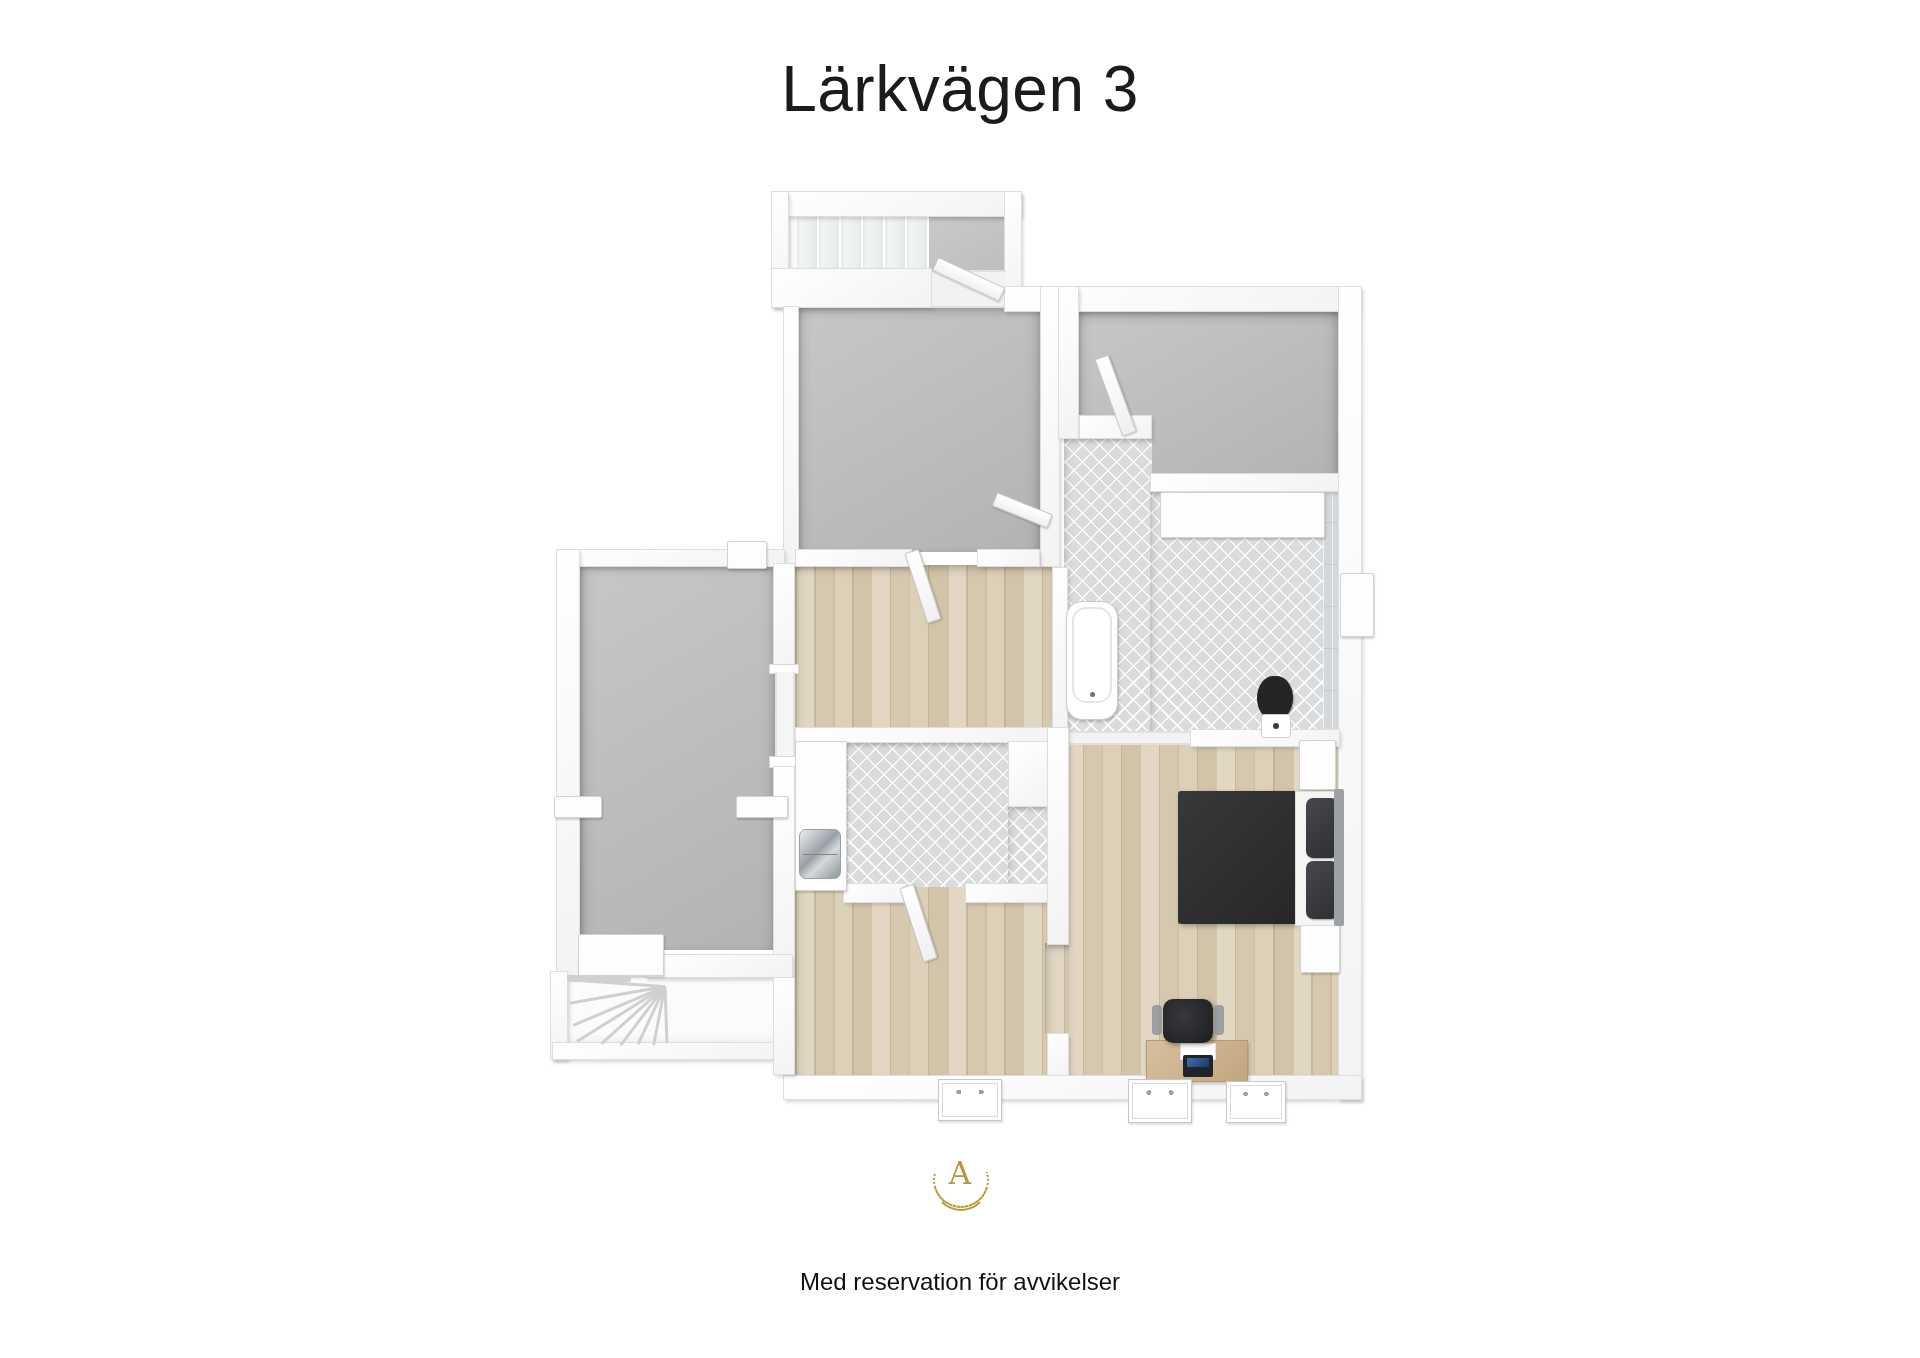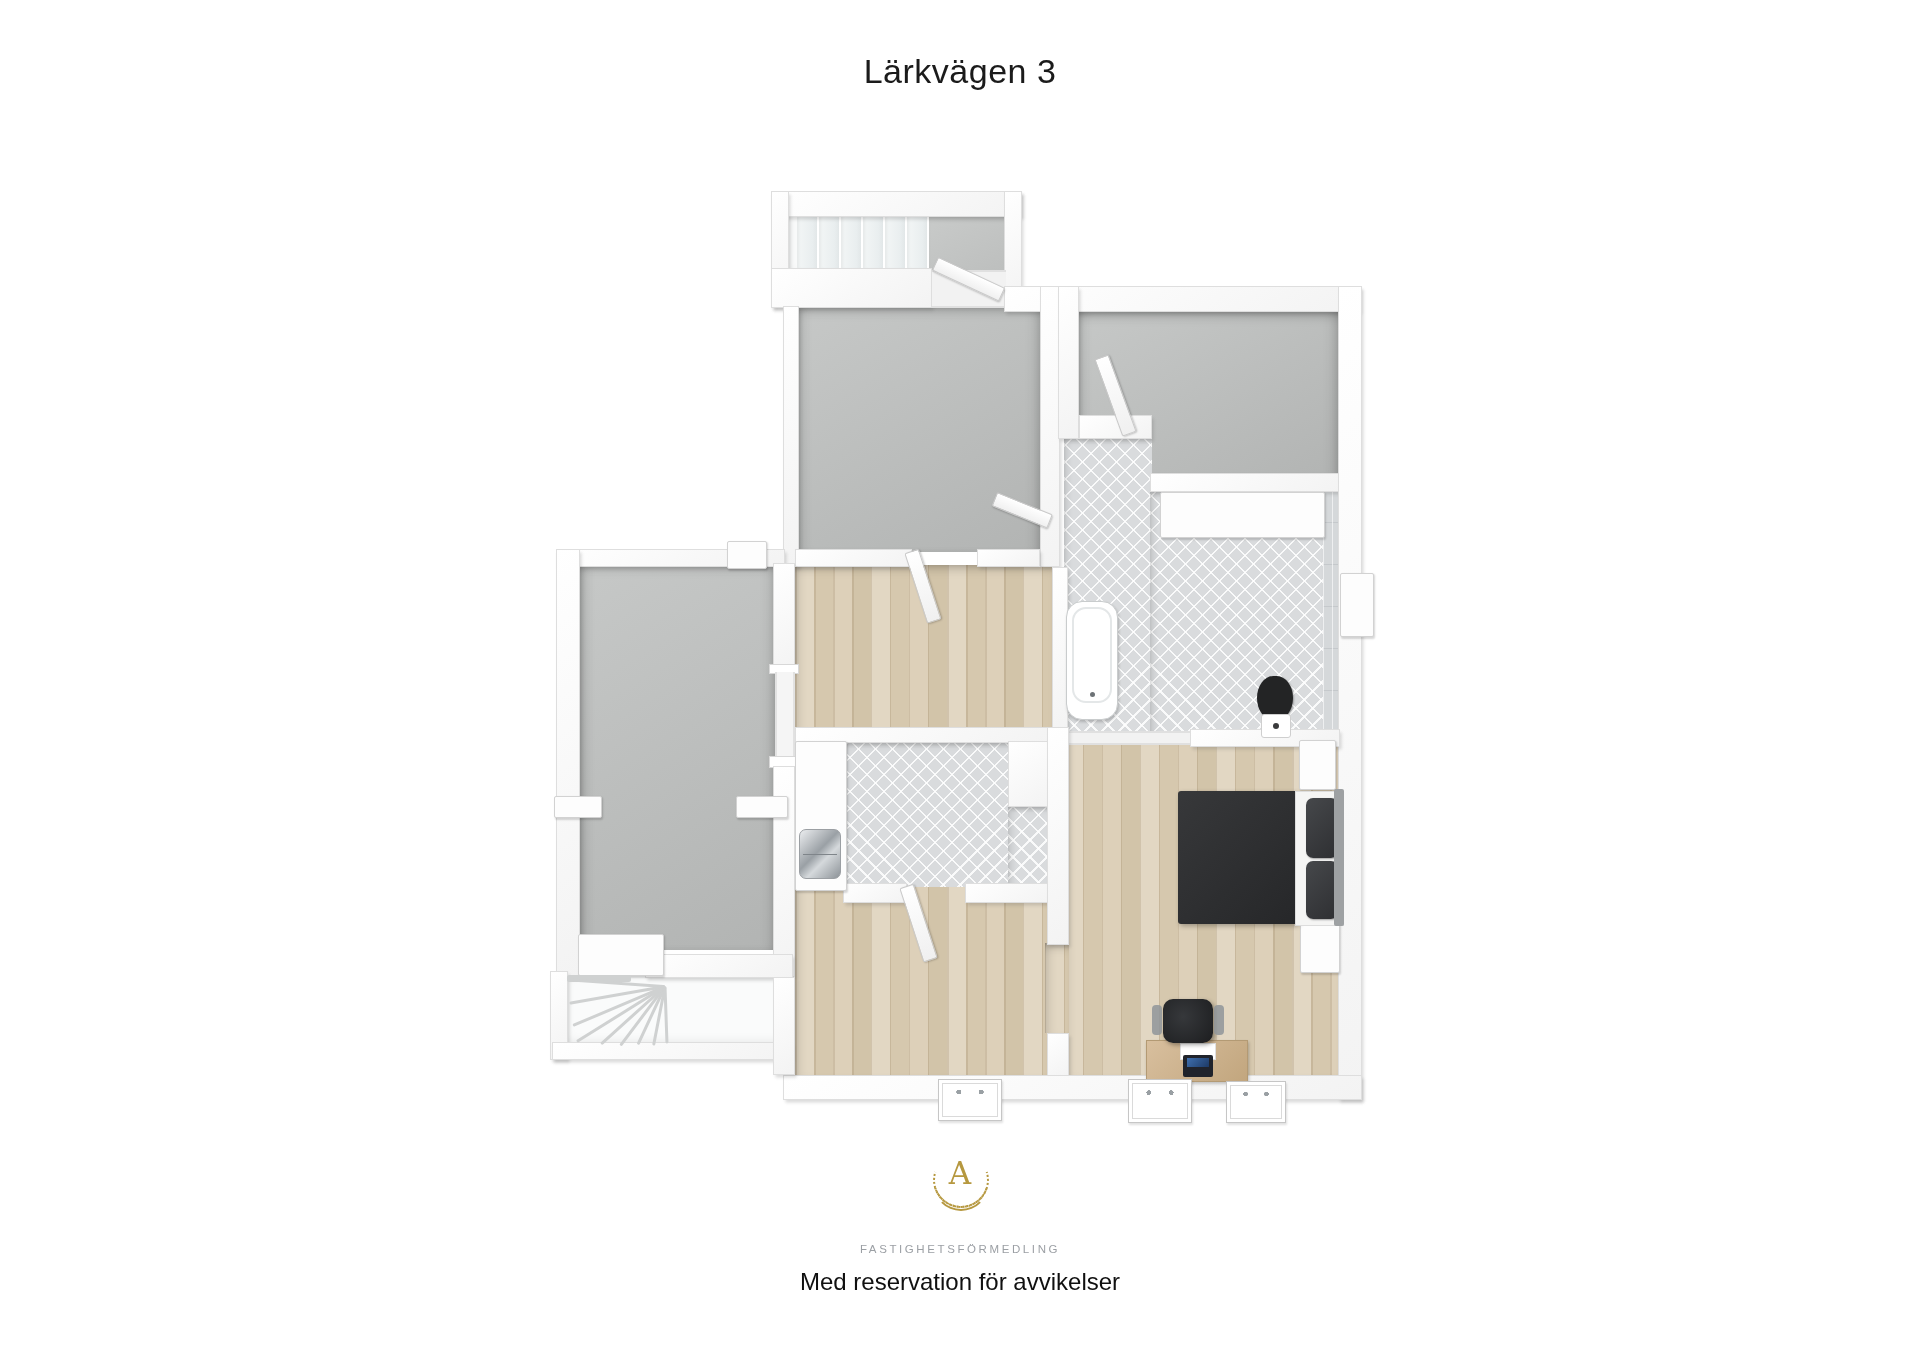--- a/index.html
+++ b/index.html
@@ -1,19 +1,19 @@
 <!DOCTYPE html>
 <html><head>
 <meta charset="utf-8">
 <style>
   html,body{margin:0;padding:0;background:#ffffff;}
   #canvas{position:relative;width:1920px;height:1358px;background:#ffffff;overflow:hidden;
           font-family:"Liberation Sans", sans-serif;}
   .centered{position:absolute;left:0;width:100%;text-align:center;}
-  .title{top:52px;font-size:34px;color:#1b1b1b;letter-spacing:.5px;}
+  .title{top:52px;font-size:64px;color:#1b1b1b;letter-spacing:.5px;}
   .subtitle{top:110px;font-size:35px;color:#1b1b1b;}
   .brand{top:1208px;font-size:31px;font-weight:bold;letter-spacing:2.5px;color:#31363a;}
   .brand-sub{top:1243px;font-size:11.5px;letter-spacing:2.6px;color:#9b9fa4;}
   .disclaimer{top:1268px;font-size:24px;color:#101010;}
 
   
   .wreath{position:absolute;left:927px;top:1148px;width:66px;height:62px;}
   .wreath .arc{position:absolute;left:6px;top:4px;width:52px;height:52px;border-radius:50%;
                border:2px dotted #b6983f;}
   .wreath .arc.l{border-top-color:transparent;border-right-color:transparent;transform:rotate(-28deg);}
@@ -192,15 +192,14 @@
       <div class="el window" style="left: 1128px; top: 1079px; width: 62px; height: 42px;"></div>
       <div class="el window" style="left: 1226px; top: 1081px; width: 58px; height: 40px;"></div>
     </div>
 
   <div class="wreath">
     <div class="arc l"></div>
     <div class="arc r"></div>
     <div class="arc b"></div>
     <div class="mono">A</div>
   </div>
-  <div class="centered brand-sub">FASTIGHETSFÖRMEDLING</div>
   <div class="centered disclaimer">Med reservation för avvikelser</div>
 </div>
 
 </body></html>

